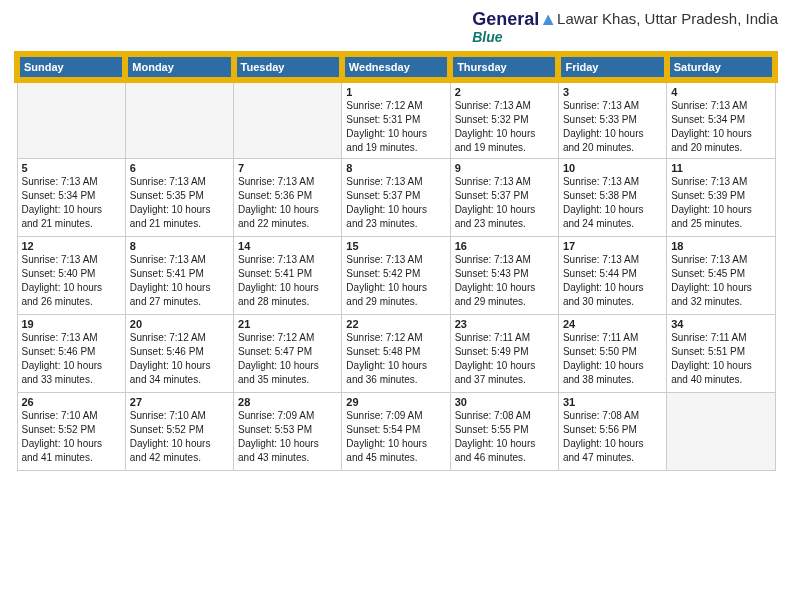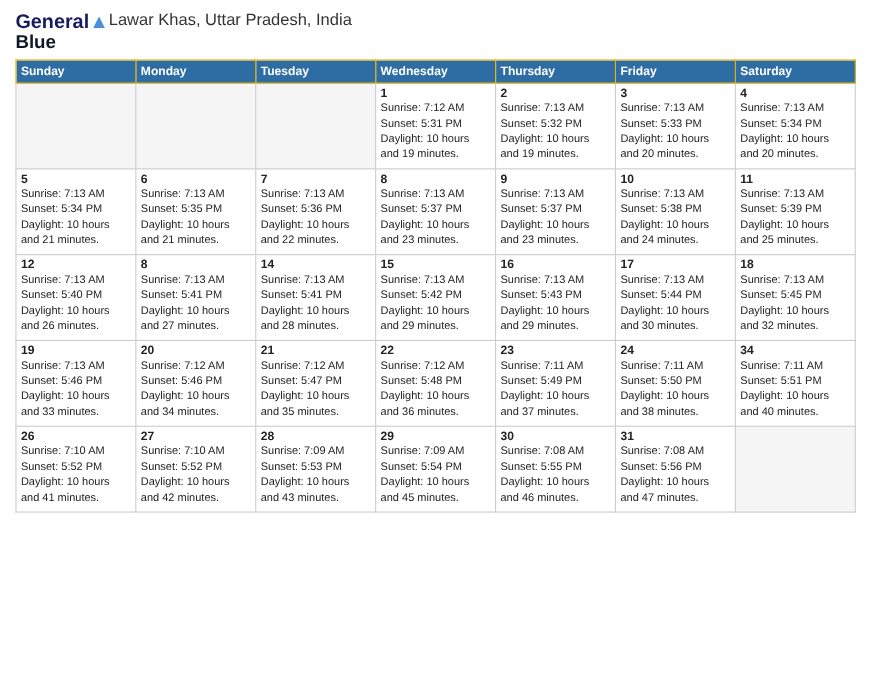--- a/index.html
+++ b/index.html
@@ -10,21 +10,21 @@
       background: #fff;
       overflow: hidden;
     }
     .page {
       width: 792px;
       height: 612px;
       padding: 10px 14px 10px 14px;
     }
     .header {
       display: flex;
-      justify-content: flex-start;
+      justify-content: flex-end;
       align-items: flex-start;
       margin-bottom: 6px;
     }
     .logo {
       display: flex;
       align-items: center;
     }
     .logo-text {
       font-size: 18px;
       font-weight: bold;
@@ -51,21 +51,21 @@
       border-collapse: collapse;
       table-layout: fixed;
     }
     th {
       background-color: #2e6da4;
       color: white;
       font-size: 11px;
       font-weight: bold;
       padding: 4px 4px;
       text-align: left;
-      border: 1px solid #eab308;
+      border: 6px solid #eab308;
     }
     td {
       border: 1px solid #ccc;
       vertical-align: top;
       padding: 3px 4px;
       font-size: 9.5px;
       color: #222;
       background: #fff;
       height: 78px;
     }
@@ -87,21 +87,21 @@
 </head>
 <body>
 <div class="page">
 
 <div class="header">
   <div class="logo">
     <div>
       <div style="display:flex;align-items:center;">
         <span class="logo-text">General<span style="color:#4a90d9;">▲</span></span>
       </div>
-      <div class="logo-text" style="color:#0f172a;font-size:17px;">Blue</div>
+      <div class="logo-text" style="color:#0f766e;font-size:14px;font-style:italic;">Blue</div>
     </div>
   </div>
   <div class="title-area">
     <div class="location">Lawar Khas, Uttar Pradesh, India</div>
   </div>
 </div>
 
 <table>
   <thead>
     <tr>

